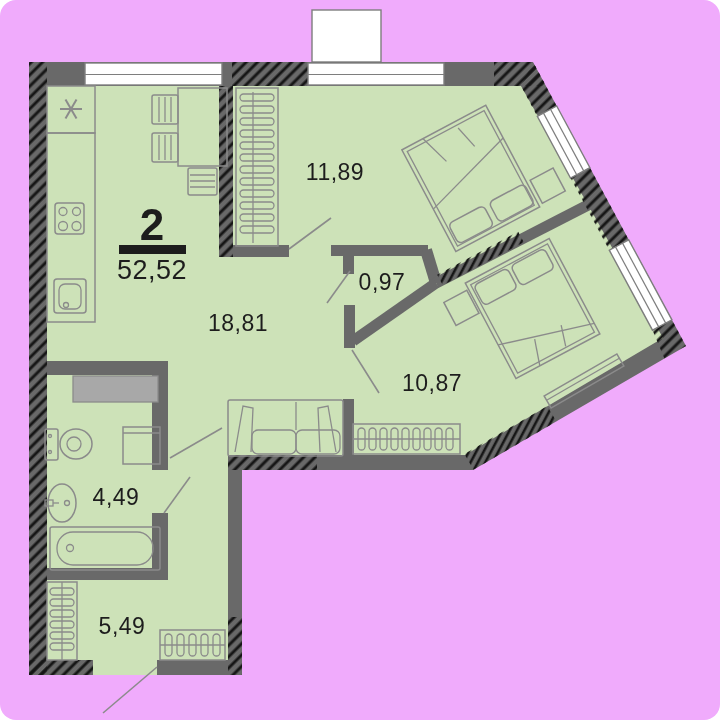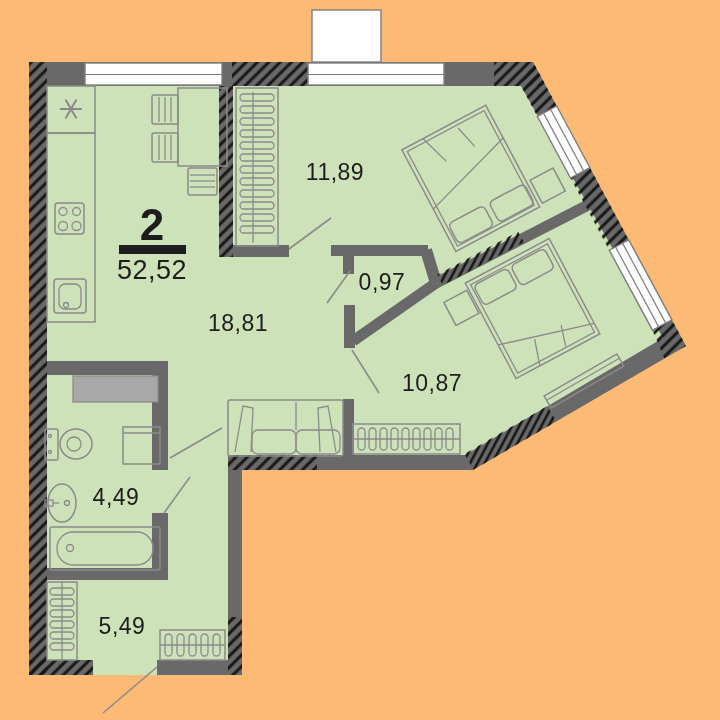--- a/index.html
+++ b/index.html
@@ -1,21 +1,21 @@
 <!DOCTYPE html>
 <html style="--floor: #cde2b8; --wall: #696969; --outline: #8b8b8b; --ink: #1d1d1d; --shaft: #a8a8a8; --window: #ffffff;"><head>
 <meta charset="utf-8">
 <style>
   :root{
     --floor:#cde2b8; --wall:#696969; --outline:#8b8b8b; --ink:#1d1d1d;
     --shaft:#a8a8a8; --window:#ffffff;
   }
   html,body{margin:0;padding:0;background:#ffffff;}
-  .stage{position:relative;width:720px;height:720px;background:#fdba74;overflow:hidden;
-         font-family:"Liberation Sans", sans-serif;}
+  .stage{position:relative;width:720px;height:720px;background:#f0abfc;overflow:hidden;
+         font-family:"Liberation Sans", sans-serif;border-radius:16px;}
   svg{display:block}
   .fx{stroke:var(--outline);stroke-width:1.5;fill:none;}
   .fxthin{stroke:var(--outline);stroke-width:1.3;fill:none;}
   .doorline{stroke:var(--outline);stroke-width:1.6;fill:none;}
   .wall{fill:var(--wall);}
   .wline{stroke:var(--wall);fill:none;}
   .win{fill:var(--window);stroke:#7e7e7e;stroke-width:1.4;}
   .winline{stroke:#7e7e7e;stroke-width:1.2;fill:none;}
   .arealabel{font-size:23px;fill:var(--ink);text-anchor:middle;letter-spacing:.5px;}
   .roomsnum{font-size:44px;font-weight:bold;fill:var(--ink);text-anchor:middle;}

